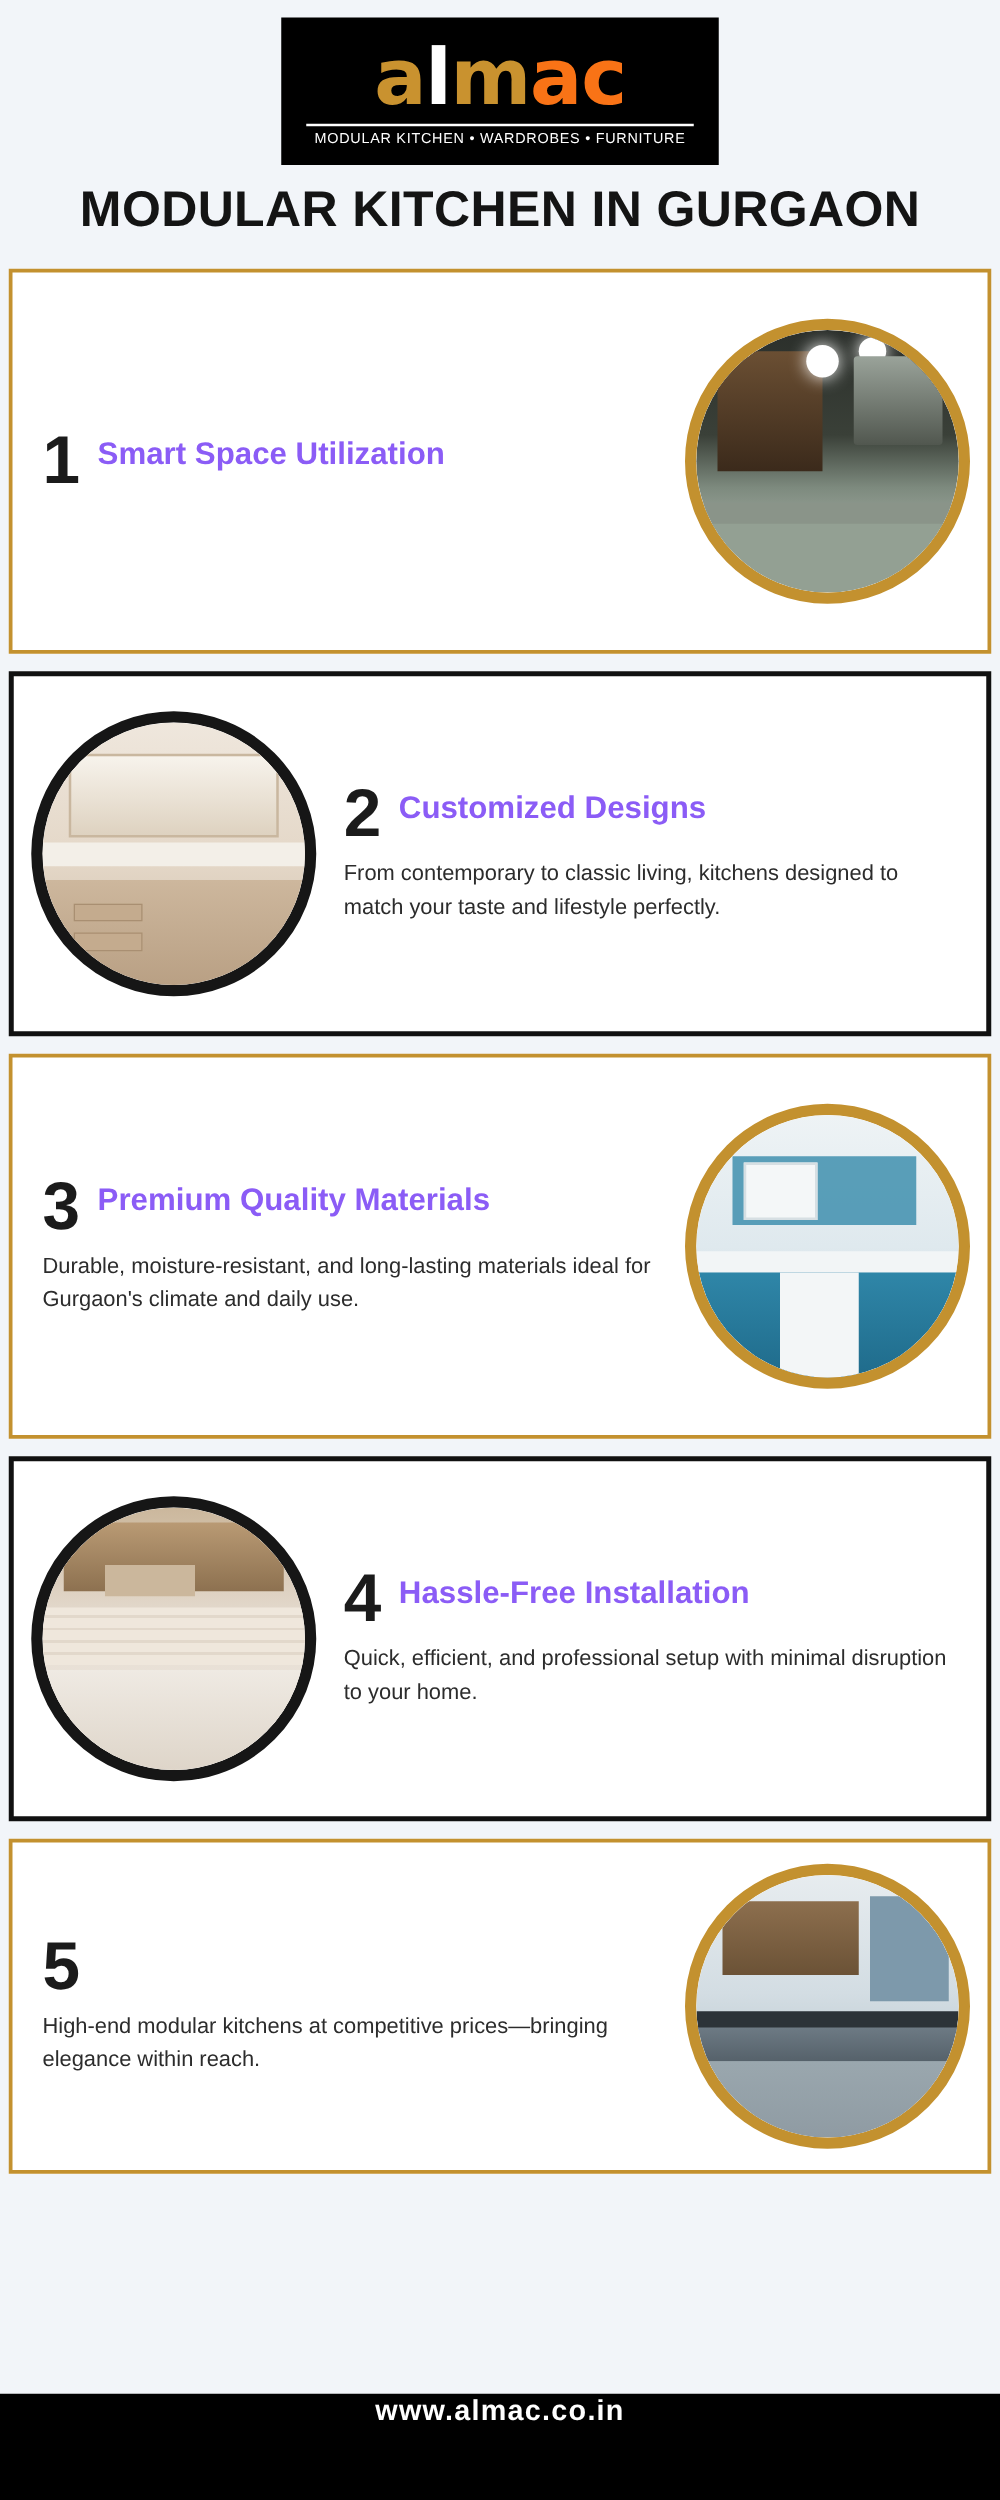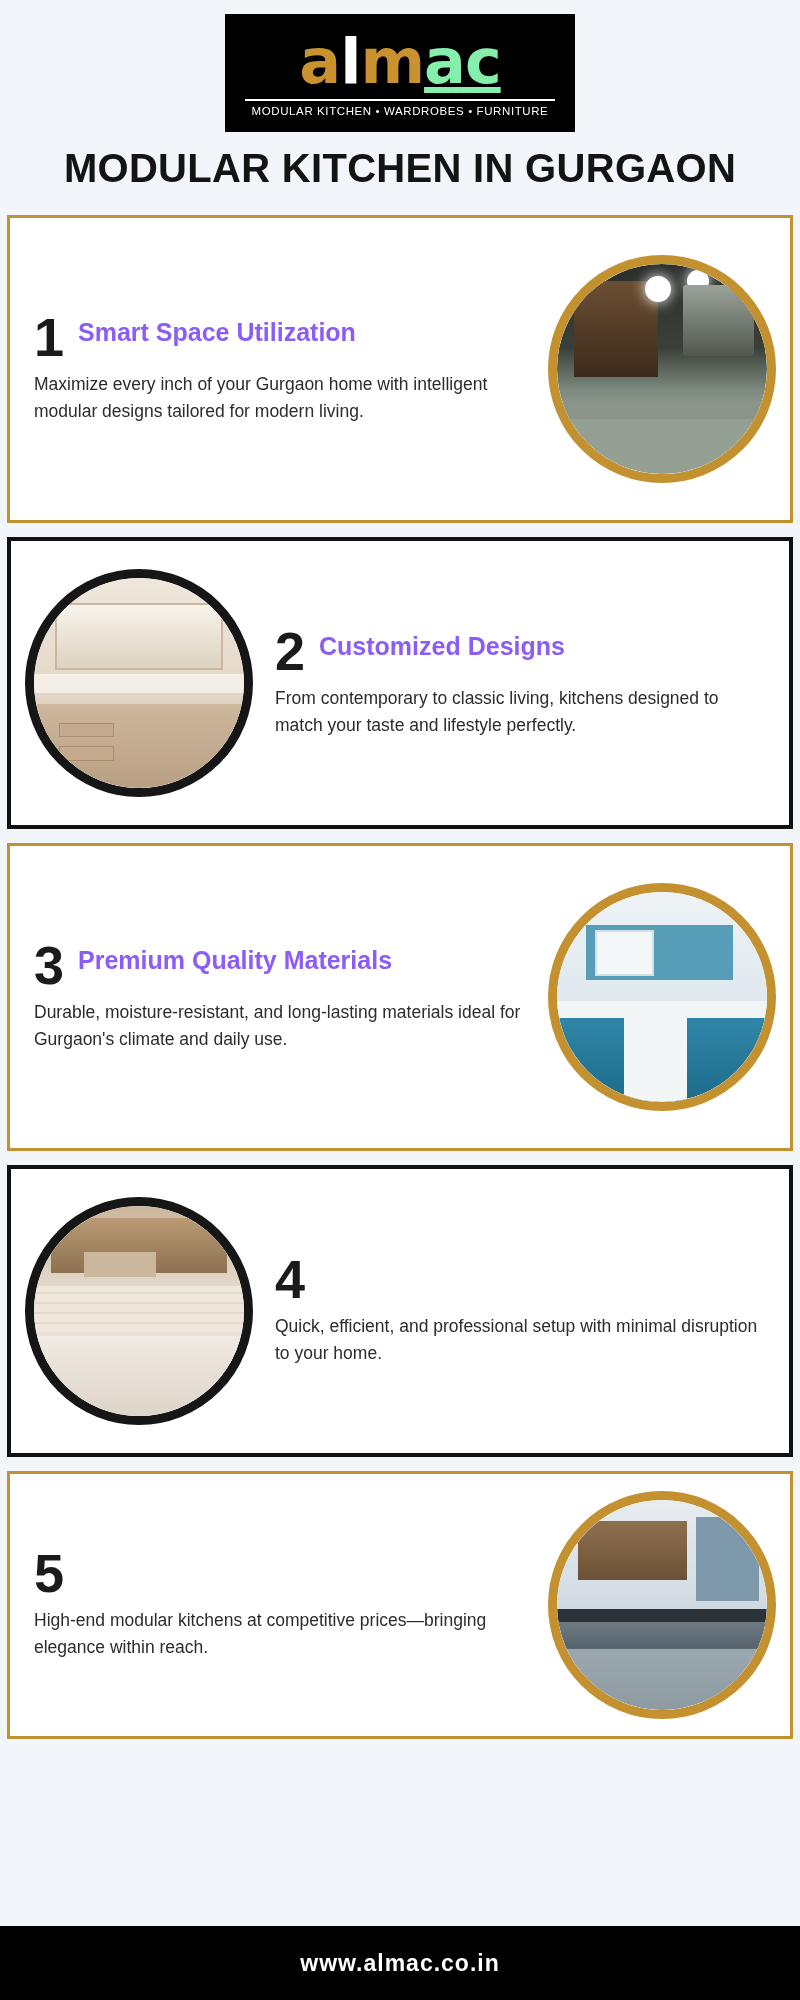--- a/index.html
+++ b/index.html
@@ -39,21 +39,21 @@
     font-size: 62px;
     line-height: 1;
     letter-spacing: -1px;
     color: #ffffff;
     display: flex;
     align-items: baseline;
   }
   .logo-a { color: #c9922f; }
   .logo-l { color: #ffffff; }
   .logo-m { color: #c9922f; }
-  .logo-ac { color: #86efac; text-decoration: underline; }
+  .logo-ac { color: #f97316; }
   .logo-rule {
     width: 310px;
     height: 2px;
     background: #ffffff;
     margin: 6px 0 4px 0;
   }
   .logo-sub {
     color: #ffffff;
     font-size: 11.5px;
     letter-spacing: 0.6px;
@@ -178,24 +178,23 @@
   .k5 .island { position:absolute; left:0; right:0; bottom:0; height:42%;
                 background: linear-gradient(180deg,#6d7a84 0%,#56626b 30%,#9aa7ae 31%,#8f9ba3 100%); }
   .k5 .top { position:absolute; left:0; right:0; bottom:40%; height:8%; background:#2c3338; }
 
   
   .footer {
     position: absolute;
     left: 0;
     bottom: 0;
     width: 800px;
-    height: 74px;
+    height: 85px;
     background: #000000;
     display: flex;
-    align-items: center;
     justify-content: center;
   }
   .footer-text {
     color: #ffffff;
     font-size: 23px;
     font-weight: bold;
     letter-spacing: 1px;
   }
 </style>
 </head>
@@ -217,21 +216,20 @@
   <div class="title">MODULAR KITCHEN IN GURGAON</div>
 
   <div class="cards">
 
     <div class="card gold">
       <div class="card-text">
         <div class="headrow">
           <div class="num">1</div>
           <div class="heading">Smart Space Utilization</div>
         </div>
-        <div class="body">Maximize every inch of your Gurgaon home with intelligent modular designs tailored for modern living.</div>
       </div>
       <div class="photo gold-ring">
         <div class="ph-inner k1">
           <div class="lamp"></div>
             <div class="lamp lamp2"></div>
           <div class="counter"></div>
             <div class="cab"></div>
         </div>
       </div>
     </div>
@@ -276,20 +274,21 @@
       <div class="photo dark-ring">
         <div class="ph-inner k4">
           <div class="hood"></div>
             <div class="tile"></div>
             <div class="base"></div>
         </div>
       </div>
       <div class="card-text">
         <div class="headrow">
           <div class="num">4</div>
+          <div class="heading">Hassle-Free Installation</div>
         </div>
         <div class="body">Quick, efficient, and professional setup with minimal disruption to your home.</div>
       </div>
     </div>
 
     <div class="card gold" style="height:268px;">
       <div class="card-text">
         <div class="headrow">
           <div class="num">5</div>
         </div>

